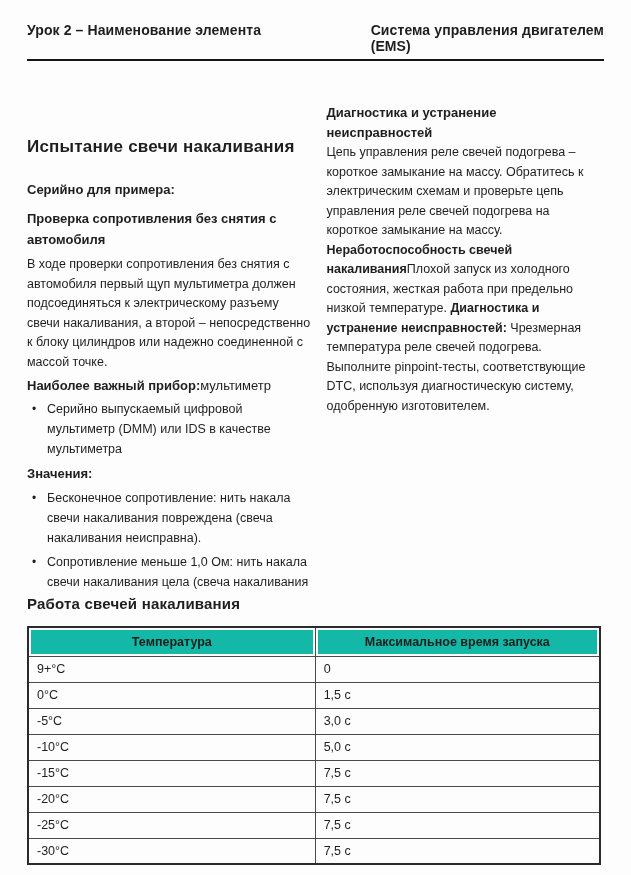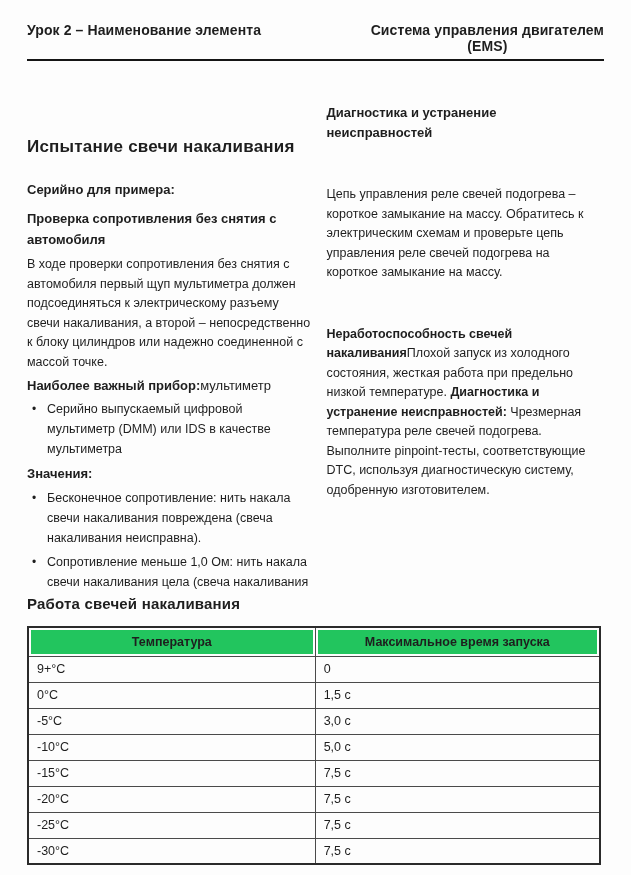--- a/index.html
+++ b/index.html
@@ -31,21 +31,21 @@
   }
   .doc-header .h-left {
     font-size: 14px;
     font-weight: bold;
     white-space: nowrap;
     letter-spacing: .1px;
   }
   .doc-header .h-right {
     font-size: 14px;
     font-weight: bold;
-    text-align: center;
+    text-align: left;
     line-height: 16px;
     letter-spacing: .1px;
   }
   .header-rule {
     border: none;
     border-top: 2.5px solid #151515;
     margin: 5px 0 0 0;
   }
   
   .columns {
@@ -102,21 +102,20 @@
 
   .col-right { padding-top: 42px; box-sizing: border-box; }
   .col-right .rc-heading {
     font-size: 13px;
     font-weight: bold;
     line-height: 20px;
   }
   .col-right .rc-para {
     font-size: 12.5px;
     line-height: 19.5px;
-    margin-top: 42px;
   }
   .col-right .mt-symptoms { margin-top: 12px; }
   .inline-b { font-weight: bold; }
 
   
   .operation-title {
     font-size: 15px;
     font-weight: bold;
     margin: 0;
     line-height: 18px;
@@ -130,21 +129,21 @@
     table-layout: fixed;
   }
   table.glow-table th,
   table.glow-table td {
     border: 1px solid #4a4a4a;
     font-size: 12.5px;
     box-sizing: border-box;
   }
   table.glow-table th {
     height: 29px;
-    background: #22c55e;
+    background: #14b8a6;
     box-shadow: inset 0 0 0 2px #fdfdfd;
     font-weight: bold;
     text-align: center;
   }
   table.glow-table td {
     height: 26px;
     padding: 0 0 0 8px;
     text-align: left;
     font-weight: normal;
     vertical-align: middle;

